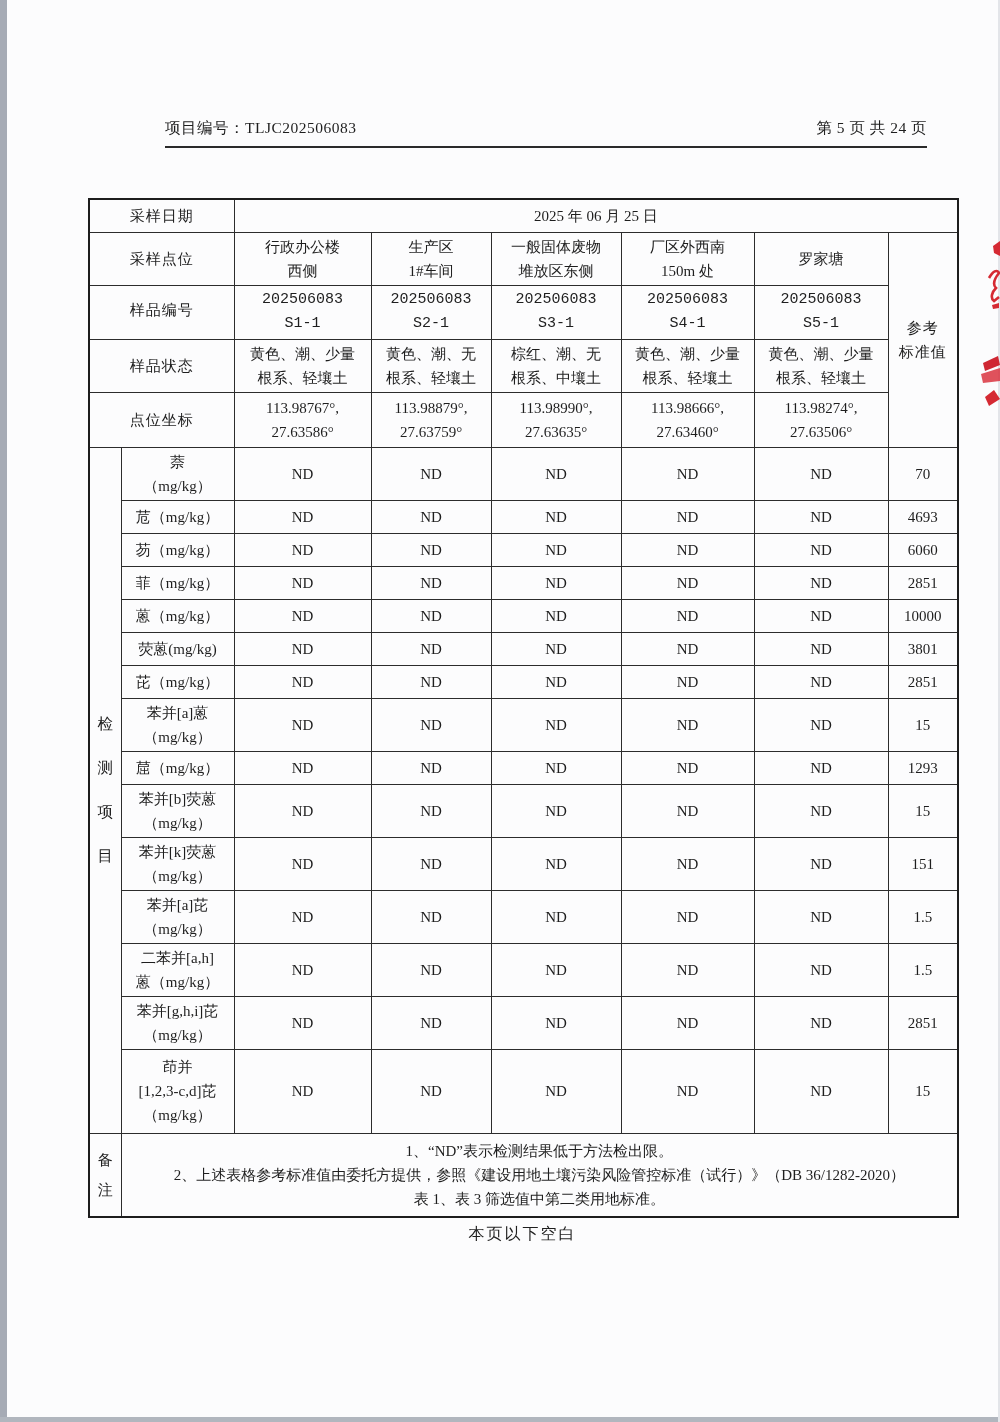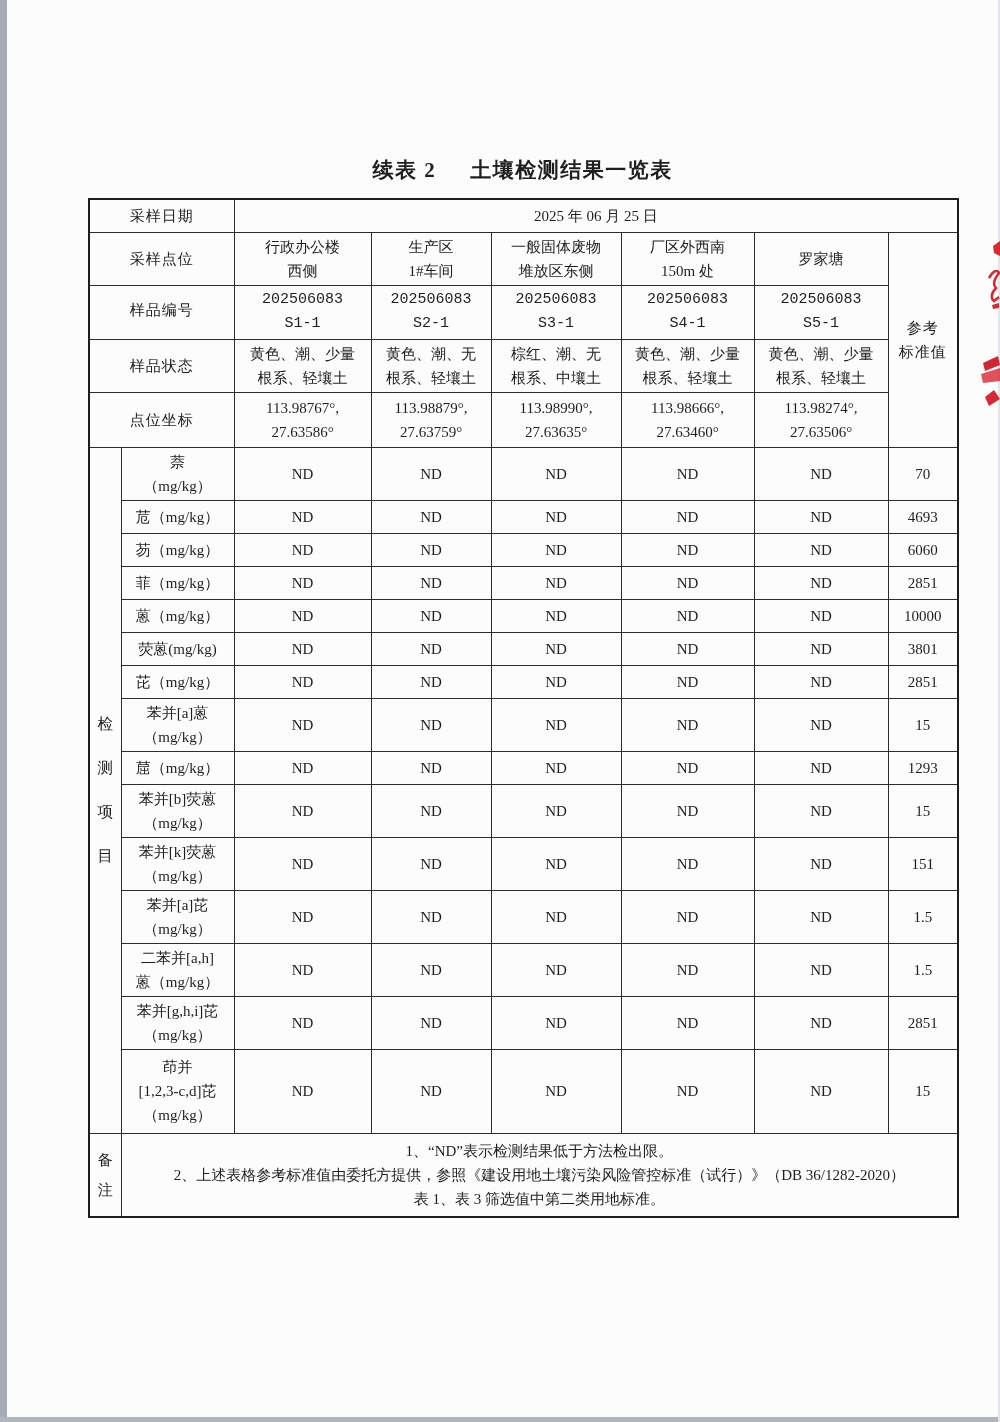--- a/index.html
+++ b/index.html
@@ -52,24 +52,25 @@
   .stamp{position:absolute;left:980px;top:240px;}
 </style>
 </head>
 <body>
 
 <div class="page">
   <div class="edge-left"></div>
   <div class="edge-bottom"></div>
   <div class="edge-right"></div>
 
-
-  <div class="doc-title">
-    <span>续表 2</span><span class="gap"></span><span>土壤检测结果一览表</span>
+  <div class="doc-header">
+    <span>项目编号：TLJC202506083</span>
+    <span>第 5 页 共 24 页</span>
   </div>
+
 
   <table class="main" id="main-table">
     <colgroup>
       <col style="width:32px">
         <col style="width:113px">
       <col style="width:137px">
         <col style="width:120px">
         <col style="width:130px">
       <col style="width:133px">
         <col style="width:134px">
@@ -261,20 +262,21 @@
           </td>
           <td class="notes-cell" colspan="7">
             <div>1、“ND”表示检测结果低于方法检出限。</div>
             <div>2、上述表格参考标准值由委托方提供，参照《建设用地土壤污染风险管控标准（试行）》（DB 36/1282-2020）</div>
             <div>表 1、表 3 筛选值中第二类用地标准。</div>
           </td>
         </tr>
       </tbody>
   </table>
 
+  <div class="footer-note">本页以下空白</div>
 
   <svg class="stamp" width="20" height="180" viewBox="0 0 20 180">
     <path d="M13 6 L20 1 L20 16 L14 13 Z" fill="#d52a33"></path>
     <path d="M9 38 C13 31 17 29 19 33 C15 38 12 44 16 48 C12 52 10 58 14 61 L19 57" stroke="#d52a33" stroke-width="2.6" fill="none"></path>
     <path d="M12 65 L19 63 L19 68 L13 69 Z" fill="#d52a33"></path>
     <path d="M3 123 L18 116 L20 125 L5 131 Z" fill="#cf2733"></path>
     <path d="M1 134 L20 128 L20 141 L3 143 Z" fill="#d93440" opacity="0.85"></path>
     <path d="M5 157 L14 150 L20 159 L9 166 Z" fill="#d52a33"></path>
   </svg>
 </div>

